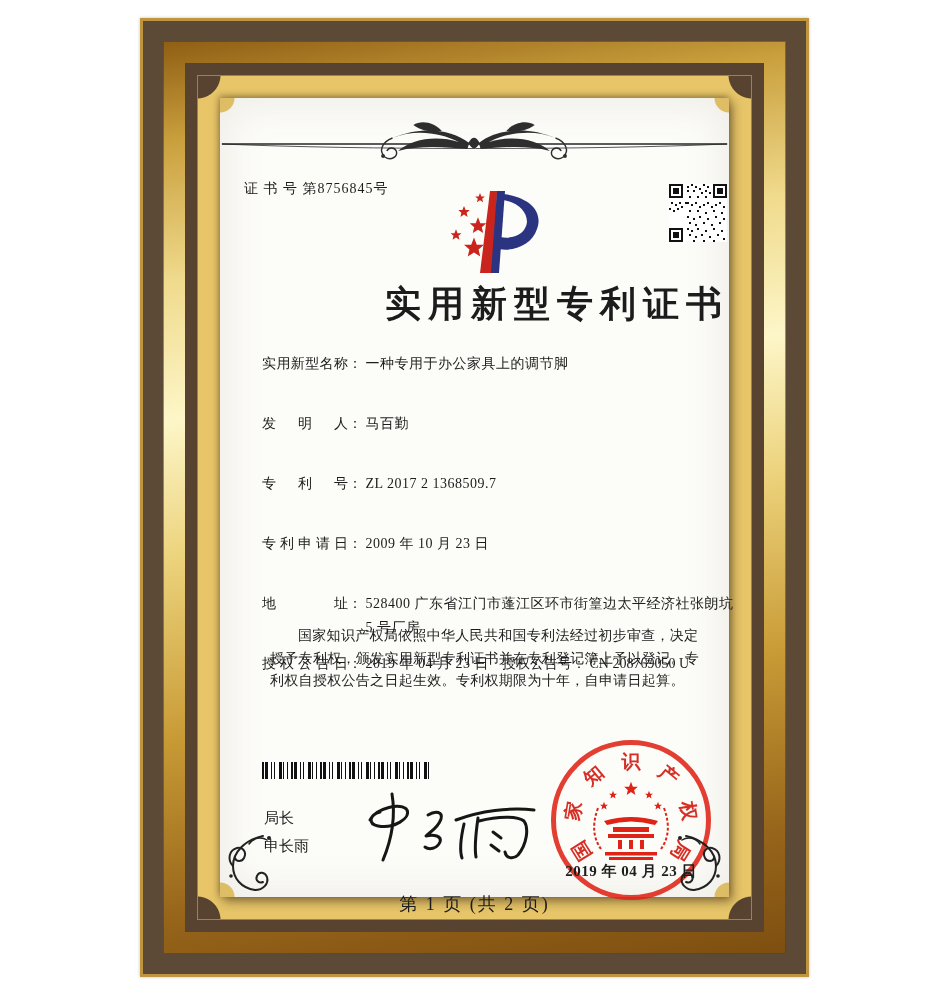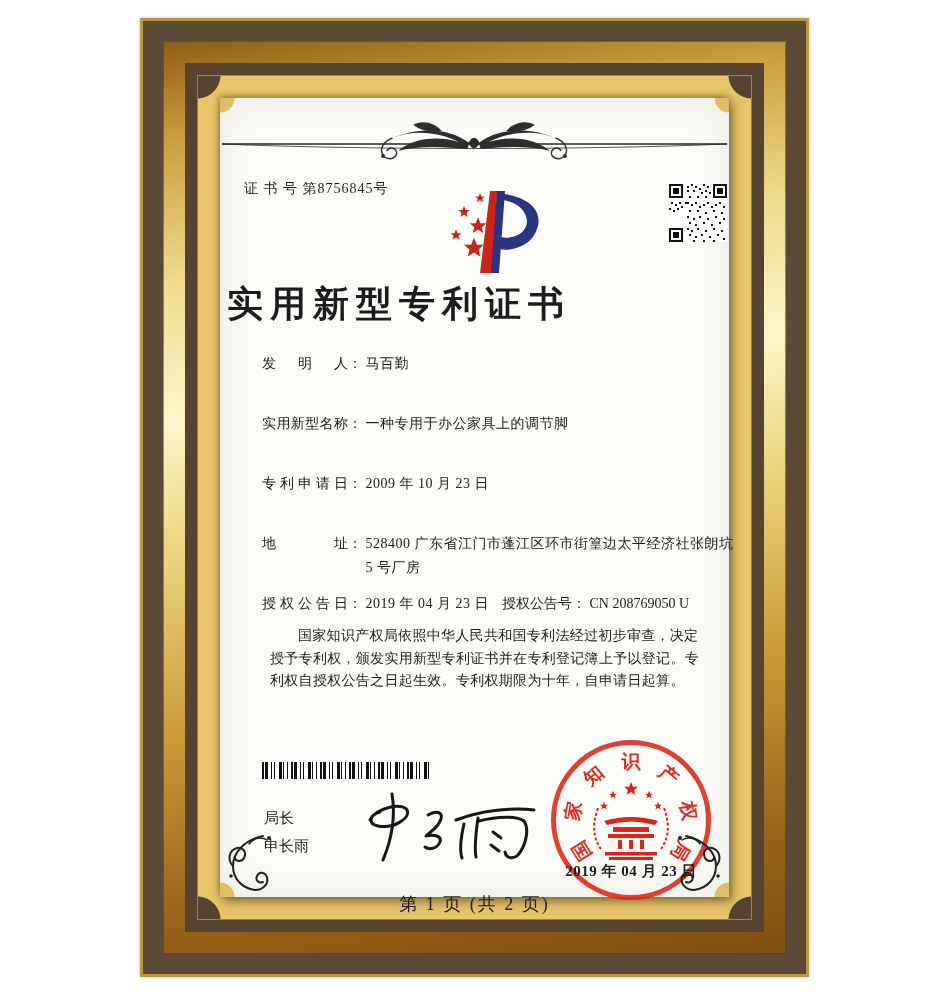--- a/index.html
+++ b/index.html
@@ -25,21 +25,21 @@
                          radial-gradient(circle at 0 100%,#e7c568 14px,rgba(0,0,0,0) 15px),
                          radial-gradient(circle at 100% 100%,#e7c568 14px,rgba(0,0,0,0) 15px);
         background-color:#fcfcf9;
         box-shadow:3px 4px 10px rgba(45,30,15,.55),-1px -2px 6px rgba(45,30,15,.35),inset 0 0 46px rgba(130,110,80,.14)}
 
   
   .ornament{position:absolute;left:0;top:22px;width:100%;height:48px}
   .cert-no{position:absolute;left:24px;top:82px;font-size:14px;letter-spacing:1px;white-space:nowrap}
   .logo{position:absolute;left:213px;top:86px;width:110px;height:94px}
   .qr{position:absolute;left:449px;top:86px;width:58px;height:58px}
-  .title{position:absolute;left:0;top:182px;width:100%;text-align:left;
+  .title{position:absolute;left:0;top:182px;width:100%;text-align:right;
          font-size:36px;font-weight:bold;letter-spacing:7px;text-indent:7px;white-space:nowrap}
 
   .fields{position:absolute;left:42px;top:254px;width:480px;font-size:14px}
   .frow{margin-bottom:12px;line-height:24px}
   .flabel{display:inline-block;width:86px;text-align:justify;text-align-last:justify;vertical-align:top}
   .flabel::after{content:"";display:inline-block;width:100%}
   .colon{display:inline-block;vertical-align:top}
   .fvalue{display:inline-block;vertical-align:top;max-width:372px;letter-spacing:.5px}
   .grant{position:relative}
   .grant .pair2{position:absolute;left:240px;top:0;white-space:nowrap}
@@ -117,26 +117,30 @@
               <rect x="24" y="2" width="3" height="3" fill="#111"></rect>
         <path fill-rule="evenodd" fill="#111" d="M0,22h7v7h-7zM1,23v5h5v-5z"></path>
               <rect x="2" y="24" width="3" height="3" fill="#111"></rect>
         <path fill="#111" d="M9,1h1v1h-1zM11,0h1v1h-1zM13,1h1v1h-1zM15,2h1v1h-1zM17,0h1v1h-1zM19,1h1v1h-1zM9,3h1v1h-1zM12,3h1v1h-1zM16,4h1v1h-1zM18,3h1v1h-1zM20,4h1v1h-1zM10,6h1v1h-1zM14,6h1v1h-1zM18,6h1v1h-1zM1,9h1v1h-1zM3,10h1v1h-1zM5,9h1v1h-1zM0,12h1v1h-1zM2,13h1v1h-1zM4,12h1v1h-1zM6,11h1v1h-1zM8,9h2v1h-2zM11,10h1v1h-1zM13,9h1v1h-1zM15,11h1v1h-1zM17,10h1v1h-1zM19,9h1v1h-1zM21,11h1v1h-1zM23,10h1v1h-1zM25,9h1v1h-1zM27,11h1v1h-1zM10,13h1v1h-1zM14,13h1v1h-1zM18,14h1v1h-1zM22,13h1v1h-1zM26,14h1v1h-1zM9,16h1v1h-1zM12,17h1v1h-1zM15,16h1v1h-1zM19,17h1v1h-1zM23,16h1v1h-1zM27,17h1v1h-1zM10,19h1v1h-1zM13,20h1v1h-1zM17,19h1v1h-1zM21,20h1v1h-1zM25,19h1v1h-1zM9,22h1v1h-1zM11,23h1v1h-1zM14,22h1v1h-1zM18,23h1v1h-1zM22,22h1v1h-1zM26,23h1v1h-1zM10,25h1v1h-1zM13,26h1v1h-1zM16,25h1v1h-1zM20,26h1v1h-1zM24,25h1v1h-1zM27,27h1v1h-1zM12,28h1v1h-1zM17,28h1v1h-1zM22,28h1v1h-1z"></path>
       </svg>
 
       <div class="title">实用新型专利证书</div>
 
       <div class="fields">
         <div class="frow">
+          <span class="flabel">实用新型名称</span><span class="colon">：</span>
+          <span class="fvalue">一种专用于办公家具上的调节脚</span>
+        </div>
+        <div class="frow">
           <span class="flabel">发明人</span><span class="colon">：</span>
           <span class="fvalue">马百勤</span>
         </div>
         <div class="frow">
-          <span class="flabel">实用新型名称</span><span class="colon">：</span>
-          <span class="fvalue">一种专用于办公家具上的调节脚</span>
+          <span class="flabel">专利号</span><span class="colon">：</span>
+          <span class="fvalue">ZL 2017 2 1368509.7</span>
         </div>
         <div class="frow">
           <span class="flabel">专利申请日</span><span class="colon">：</span>
           <span class="fvalue">2009 年 10 月 23 日</span>
         </div>
         <div class="frow">
           <span class="flabel">地址</span><span class="colon">：</span>
           <span class="fvalue">528400 广东省江门市蓬江区环市街篁边太平经济社张朗坑 5 号厂房</span>
         </div>
         <div class="frow grant">

